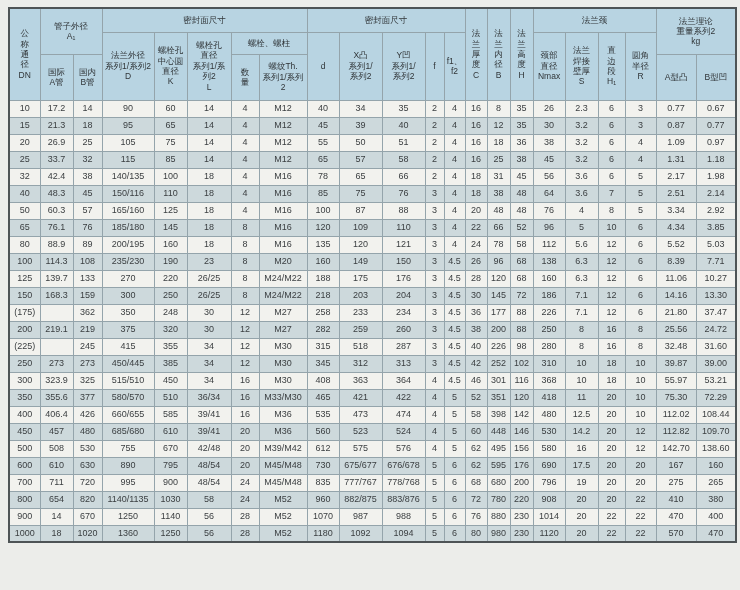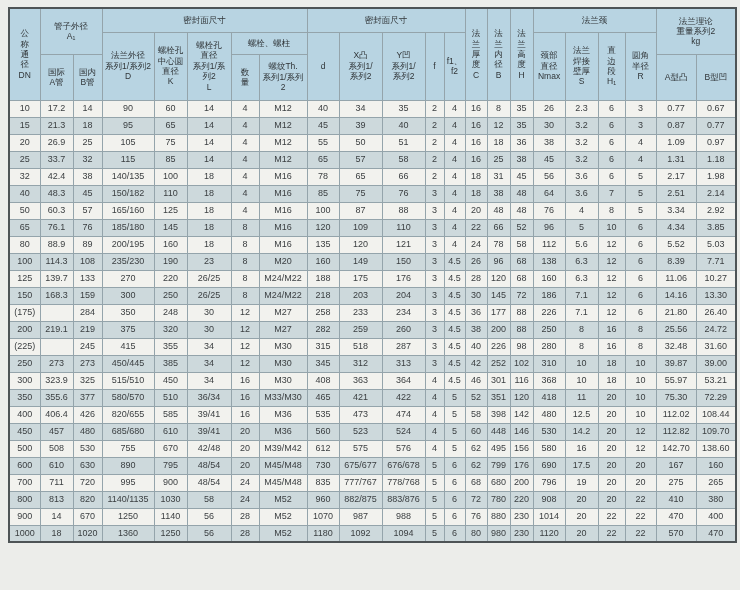--- a/index.html
+++ b/index.html
@@ -252,21 +252,21 @@
           <td>3.6</td>
           <td>6</td>
           <td>5</td>
           <td>2.17</td>
           <td>1.98</td>
         </tr>
         <tr class="alt">
           <td>40</td>
           <td>48.3</td>
           <td>45</td>
-          <td>150/182</td>
+          <td>150/116</td>
           <td>110</td>
           <td>18</td>
           <td>4</td>
           <td>M16</td>
           <td>85</td>
           <td>75</td>
           <td>76</td>
           <td>3</td>
           <td>4</td>
           <td>18</td>
@@ -419,40 +419,40 @@
           <td>186</td>
           <td>7.1</td>
           <td>12</td>
           <td>6</td>
           <td>14.16</td>
           <td>13.30</td>
         </tr>
         <tr>
           <td>(175)</td>
           <td></td>
-          <td>284</td>
+          <td>362</td>
           <td>350</td>
           <td>248</td>
           <td>30</td>
           <td>12</td>
           <td>M27</td>
           <td>258</td>
           <td>233</td>
           <td>234</td>
           <td>3</td>
           <td>4.5</td>
           <td>36</td>
           <td>177</td>
           <td>88</td>
           <td>226</td>
           <td>7.1</td>
           <td>12</td>
           <td>6</td>
           <td>21.80</td>
-          <td>26.40</td>
+          <td>37.47</td>
         </tr>
         <tr class="alt">
           <td>200</td>
           <td>219.1</td>
           <td>219</td>
           <td>375</td>
           <td>320</td>
           <td>30</td>
           <td>12</td>
           <td>M27</td>
@@ -564,21 +564,21 @@
           <td>11</td>
           <td>20</td>
           <td>10</td>
           <td>75.30</td>
           <td>72.29</td>
         </tr>
         <tr>
           <td>400</td>
           <td>406.4</td>
           <td>426</td>
-          <td>820/655</td>
+          <td>660/655</td>
           <td>585</td>
           <td>39/41</td>
           <td>16</td>
           <td>M36</td>
           <td>535</td>
           <td>473</td>
           <td>474</td>
           <td>4</td>
           <td>5</td>
           <td>58</td>
@@ -647,21 +647,21 @@
           <td>795</td>
           <td>48/54</td>
           <td>20</td>
           <td>M45/M48</td>
           <td>730</td>
           <td>675/677</td>
           <td>676/678</td>
           <td>5</td>
           <td>6</td>
           <td>62</td>
-          <td>799</td>
+          <td>595</td>
           <td>176</td>
           <td>690</td>
           <td>17.5</td>
           <td>20</td>
           <td>20</td>
           <td>167</td>
           <td>160</td>
         </tr>
         <tr>
           <td>700</td>
@@ -682,21 +682,21 @@
           <td>200</td>
           <td>796</td>
           <td>19</td>
           <td>20</td>
           <td>20</td>
           <td>275</td>
           <td>265</td>
         </tr>
         <tr class="alt">
           <td>800</td>
-          <td>813</td>
+          <td>654</td>
           <td>820</td>
           <td>1140/1135</td>
           <td>1030</td>
           <td>58</td>
           <td>24</td>
           <td>M52</td>
           <td>960</td>
           <td>882/875</td>
           <td>883/876</td>
           <td>5</td>

